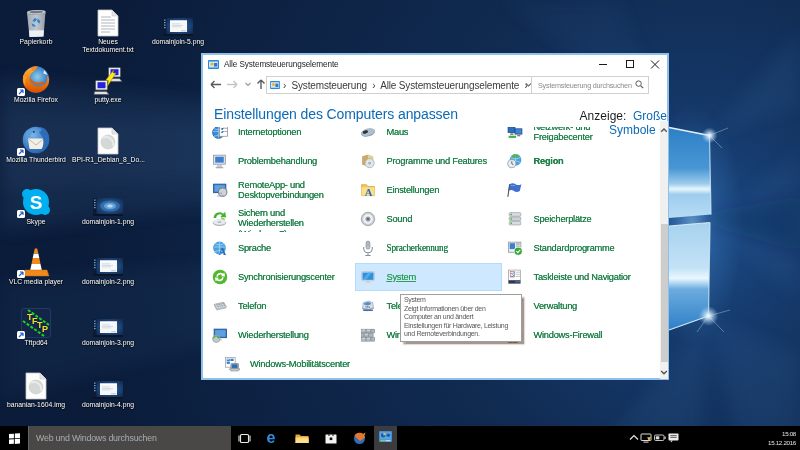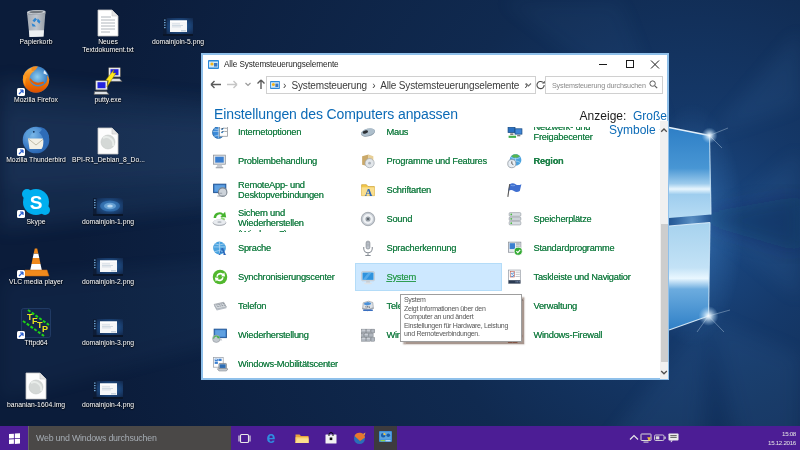--- a/index.html
+++ b/index.html
@@ -10,35 +10,35 @@
 .dico{position:relative;width:34px;height:30px;margin:0 auto;}
 .dlbl{margin-top:1px;font-size:6.8px;line-height:8.3px;letter-spacing:-0.1px;color:#fff;text-shadow:0 1px 1px rgba(0,0,0,.9),1px 0 1px rgba(0,0,0,.5);letter-spacing:0px;}
 .sarr{position:absolute;left:-2px;bottom:-1px;width:8px;height:8px;background:#fff;border-radius:1.5px;box-shadow:0 0 1px rgba(0,0,0,.4);}
 .sarr svg{position:absolute;left:1px;top:1px;}
 
 #win{left:201px;top:53px;width:464px;height:323px;background:#fff;border:2px solid #8fc0ea;}
 .capbtn{position:absolute;top:0;height:19px;width:30px;}
 #wtitle{left:21px;top:5px;font-size:8.2px;color:#1c1c1c;letter-spacing:-0.1px;}
 .tbtxt{font-size:10px;color:#3b3b3b;letter-spacing:-0.15px;}
 .addr{left:63px;top:21px;width:268px;height:16px;border:1px solid #d0d0d0;background:#fff;}
-.srch{left:342px;top:21px;width:116px;height:16px;border:1px solid #d0d0d0;background:#fff;}
+.srch{left:328px;top:21px;width:116px;height:16px;border:1px solid #d0d0d0;background:#fff;}
 #hdr{left:11px;top:51px;font-size:14px;color:#0b6ab6;letter-spacing:-0.1px;}
 #anz{left:329px;top:54px;font-size:12px;color:#1c1c1c;text-align:right;}
 
 #items{left:0px;top:72px;width:428px;height:252px;overflow:hidden;}
 .item{position:absolute;height:26px;}
 .iico{position:absolute;left:4.5px;top:5px;width:16px;height:16px;}
 .itxt{position:absolute;left:31px;top:0;height:26px;display:flex;align-items:center;font-size:9.3px;color:#1d8148;letter-spacing:-0.25px;line-height:10.5px;white-space:nowrap;text-shadow:0 0 0.55px currentColor;}
 
 #sbar{left:456.5px;top:66px;width:8.5px;height:258px;background:#f0f0f0;}
 #sthumb{position:absolute;left:1px;top:103px;width:7px;height:138px;background:#cdcdcd;}
 
 #tip{left:197px;top:239px;width:117px;height:45px;background:#fff;border:1px solid #9e9e9e;box-shadow:2.5px 2.5px 1.5px rgba(80,45,30,.5);font-size:7px;line-height:8.5px;color:#575757;padding:1px 0 0 3px;letter-spacing:-0.3px;z-index:5;}
 
-#tbar{left:0;top:426px;width:800px;height:24px;background:#4c1d95;}
+#tbar{left:0;top:426px;width:800px;height:24px;background:#000000;}
 #tsearch{position:absolute;left:28px;top:0;width:202px;height:24px;background:#4a4847;border-left:1px solid #686664;}
 #tsearch span{position:absolute;left:7px;top:7px;font-size:8.8px;color:#a6adb4;letter-spacing:-0.2px;}
 .tbico{position:absolute;top:0;width:24px;height:24px;display:flex;align-items:center;justify-content:center;}
 #clock{position:absolute;right:4px;top:3px;text-align:right;color:#e4e4e4;font-size:6.2px;line-height:9px;letter-spacing:-0.3px;}
 </style></head><body>
 <svg id="wall" class="abs" width="800" height="450" viewBox="0 0 800 450">
  <defs>
   <radialGradient id="wg" cx="698" cy="232" r="620" gradientUnits="userSpaceOnUse">
     <stop offset="0" stop-color="#1b4b87"></stop>
         <stop offset="0.18" stop-color="#15396a"></stop>
@@ -583,21 +583,21 @@
       <div class="item" style="left:4px;top:195px;width:145px;">
         <div class="iico"><svg width="16" height="16" viewBox="0 0 15 15">
             <rect x="2" y="2" width="11.5" height="8" fill="#3b7fd0" stroke="#1c4f8c" stroke-width="0.8"></rect>
             <rect x="3" y="3" width="9.5" height="6" fill="#5fa0e0"></rect>
             <path d="M5 11 h4 l0.6 1.6 h-5 Z" fill="#c8ced4"></path>
             <circle cx="4" cy="11" r="3.5" fill="#c2c8ce" stroke="#8a9098" stroke-width="0.5"></circle>
             <path d="M2 11 a2 2 0 0 1 3.3-1.5 l-0.8 0.8 2.5 0.5 -0.2-2.5 -0.8 0.6 a3 3 0 0 0 -5 1.8 Z" fill="#3fae49"></path>
           </svg></div>
         <div class="itxt" style="">Wiederherstellung</div>
       </div>
-      <div class="item" style="left:4px;top:224px;width:145px;">
+      <div class="item" style="left:16px;top:224px;width:145px;">
         <div class="iico"><svg width="16" height="16" viewBox="0 0 15 15">
             <rect x="1.5" y="1.5" width="9" height="9" fill="#fff" stroke="#999fa8" stroke-width="0.7"></rect>
             <g fill="#3b7fd0">
               <rect x="2.5" y="2.5" width="3" height="2.2"></rect>
               <rect x="6" y="2.5" width="3" height="2.2"></rect>
               <rect x="2.5" y="5.2" width="3" height="2.2"></rect>
             </g>
             <path d="M3 3 l0.8 0.8 1.2-1.4" stroke="#fff" stroke-width="0.6" fill="none"></path>
             <rect x="6.5" y="7" width="7" height="5" rx="0.5" fill="#b8c2cc" stroke="#6a7078" stroke-width="0.6"></rect>
             <rect x="7.3" y="7.8" width="5.4" height="3.4" fill="#2e6db4"></rect>
@@ -621,32 +621,32 @@
             <circle cx="9" cy="9.5" r="1.3" fill="#aab2ba"></circle>
           </svg></div>
         <div class="itxt" style="">Programme und Features</div>
       </div>
       <div class="item" style="left:152.5px;top:50px;width:145px;">
         <div class="iico"><svg width="16" height="16" viewBox="0 0 15 15">
             <path d="M1.5 2.5 h4.5 l1.5 1.8 h6 v8.5 h-12 Z" fill="#f2c84b" stroke="#c89a28" stroke-width="0.6"></path>
             <path d="M1.5 5 h12 v7.8 h-12 Z" fill="#fadf8f"></path>
             <text x="4.5" y="13" font-family="Liberation Serif" font-size="10" font-weight="bold" fill="#2b66b8">A</text>
           </svg></div>
-        <div class="itxt" style="">Schriftarten</div>
+        <div class="itxt" style="">Einstellungen</div>
       </div>
       <div class="item" style="left:152.5px;top:79px;width:145px;">
         <div class="iico"><svg width="16" height="16" viewBox="0 0 15 15">
             <circle cx="7.5" cy="7.5" r="6.3" fill="#c6ccd3" stroke="#868c94" stroke-width="0.6"></circle>
             <circle cx="7.5" cy="7.5" r="4.6" fill="#eff1f4"></circle>
             <circle cx="7.5" cy="7.5" r="2.4" fill="#98a0a8"></circle>
             <circle cx="7.5" cy="7.5" r="1" fill="#545a62"></circle>
           </svg></div>
         <div class="itxt" style="">Sound</div>
       </div>
-      <div class="item" style="left:152.5px;top:108px;width:145px;">
+      <div class="item" style="left:152.5px;top:108px;width:145px;font-family:Liberation Serif, serif;">
         <div class="iico"><svg width="16" height="16" viewBox="0 0 15 15">
             <rect x="5.7" y="1" width="3.6" height="7.5" rx="1.8" fill="#c2c8d0" stroke="#7e848c" stroke-width="0.6"></rect>
             <path d="M3.5 6.5 v1.5 a4 4 0 0 0 8 0 V6.5" stroke="#888e96" stroke-width="1" fill="none"></path>
             <path d="M7.5 12.5 v2 M5 14.5 h5" stroke="#888e96" stroke-width="1"></path>
             <g stroke="#8f959d" stroke-width="0.5">
               <path d="M6 2.5 h3 M6 4 h3 M6 5.5 h3"></path>
             </g>
           </svg></div>
         <div class="itxt" style="">Spracherkennung</div>
       </div>

